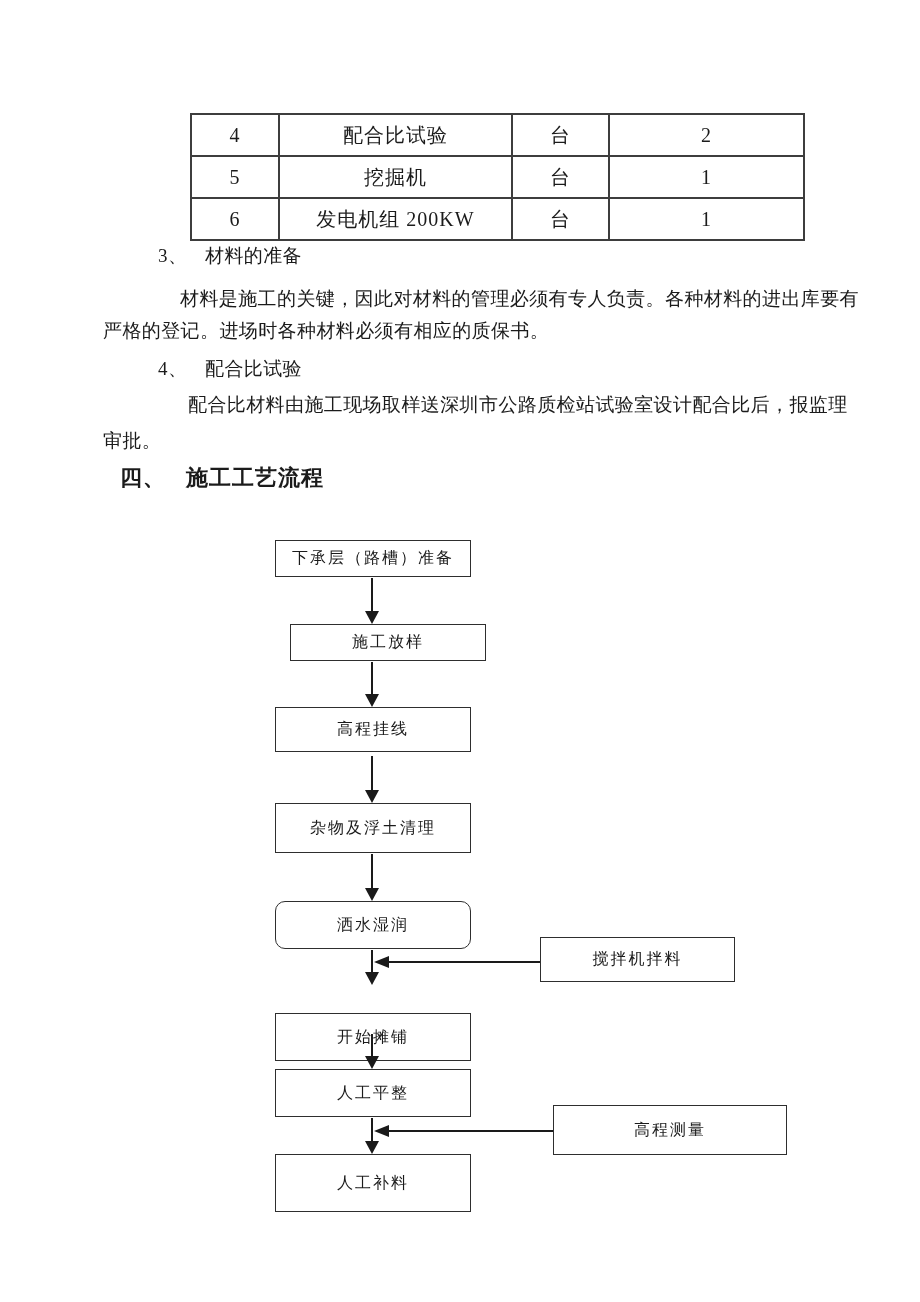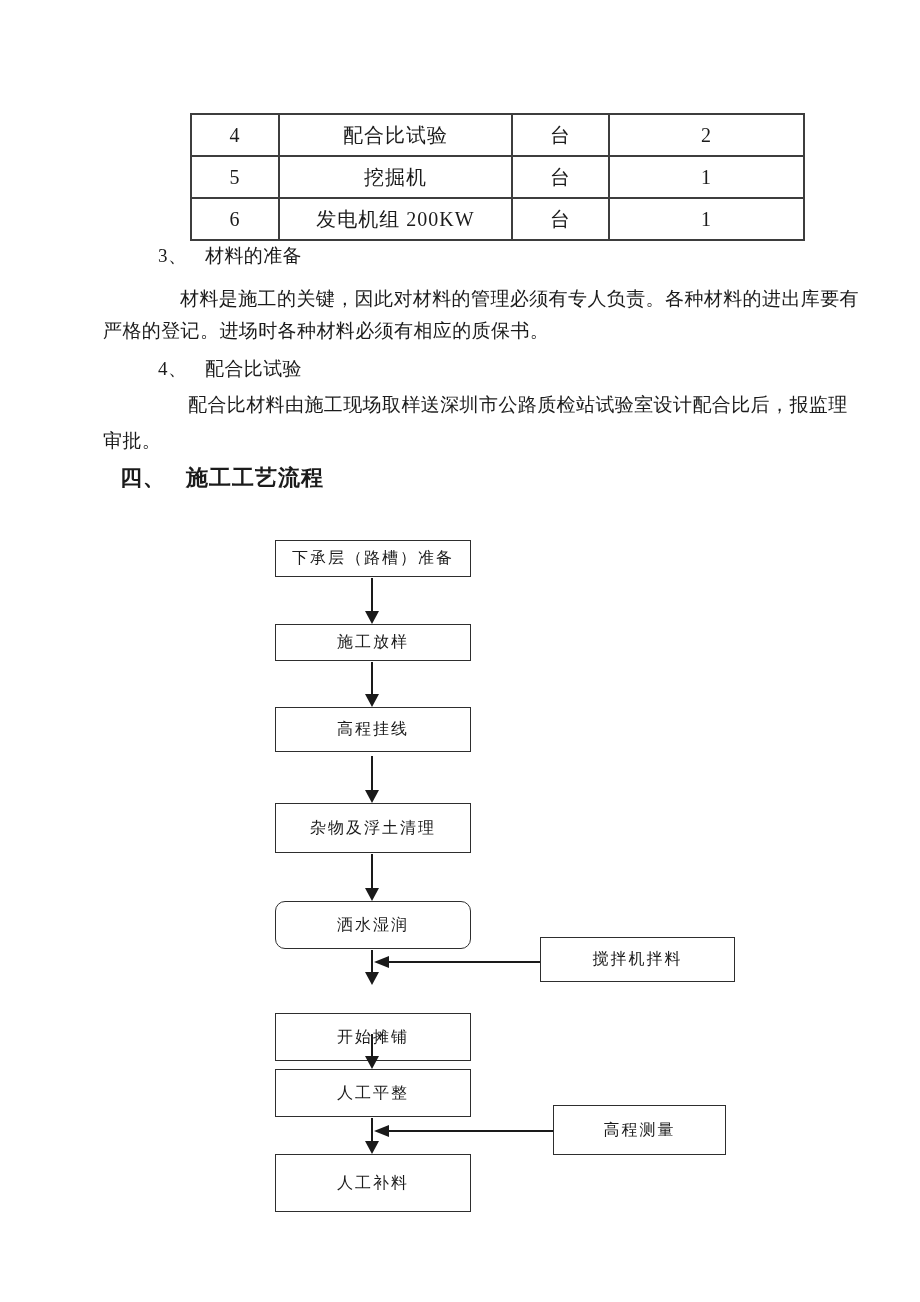--- a/index.html
+++ b/index.html
@@ -85,30 +85,30 @@
     <span class="marker-3">4、</span><span>配合比试验</span>
   </div>
   <div class="tline" style="left:188px; top:392px;">配合比材料由施工现场取样送深圳市公路质检站试验室设计配合比后，报监理</div>
   <div class="tline" style="left:103px; top:428px;">审批。</div>
 
   <div class="h4" style="left:120px; top:463px;">
     <span class="marker-h">四、</span><span>施工工艺流程</span>
   </div>
 
   <div class="fbox main-box" style="top:540px; height:37px;">下承层（路槽）准备</div>
-  <div class="fbox main-box" style="top:624px; height:37px;">施工放样</div>
+  <div class="fbox main-box" style="top:624px; height:37px;margin-left:15px;">施工放样</div>
   <div class="fbox main-box" style="top:707px; height:45px;">高程挂线</div>
   <div class="fbox main-box" style="top:803px; height:50px;">杂物及浮土清理</div>
   <div class="fbox main-box" style="top:901px; height:48px;border-radius:10px;">洒水湿润</div>
   <div class="fbox main-box" style="top:985px; height:48px;margin-top:28px;">开始摊铺</div>
   <div class="fbox main-box" style="top:1069px; height:48px;">人工平整</div>
   <div class="fbox main-box" style="top:1154px; height:58px;">人工补料</div>
 
   <div class="fbox" style="left:540px; top:937px; width:195px; height:45px;">搅拌机拌料</div>
-  <div class="fbox" style="left:553px; top:1105px; width:173px; height:50px;">高程测量</div>
+  <div class="fbox" style="left:553px; top:1105px; width:234px; height:50px;">高程测量</div>
 
   <div class="vline" style="top:578px; height:34px;"></div>
   <div class="arrow-down" style="top:611px;"></div>
 
   <div class="vline" style="top:662px; height:33px;"></div>
   <div class="arrow-down" style="top:694px;"></div>
 
   <div class="vline" style="top:756px; height:35px;"></div>
   <div class="arrow-down" style="top:790px;"></div>
 

